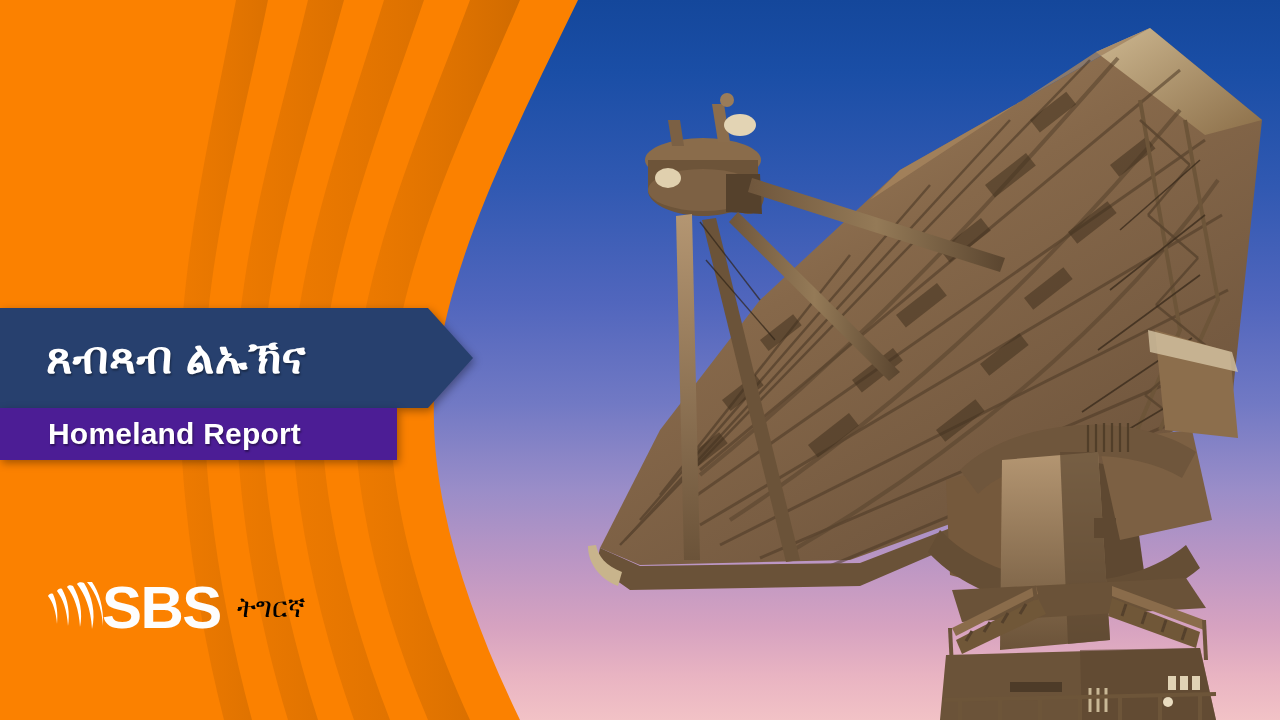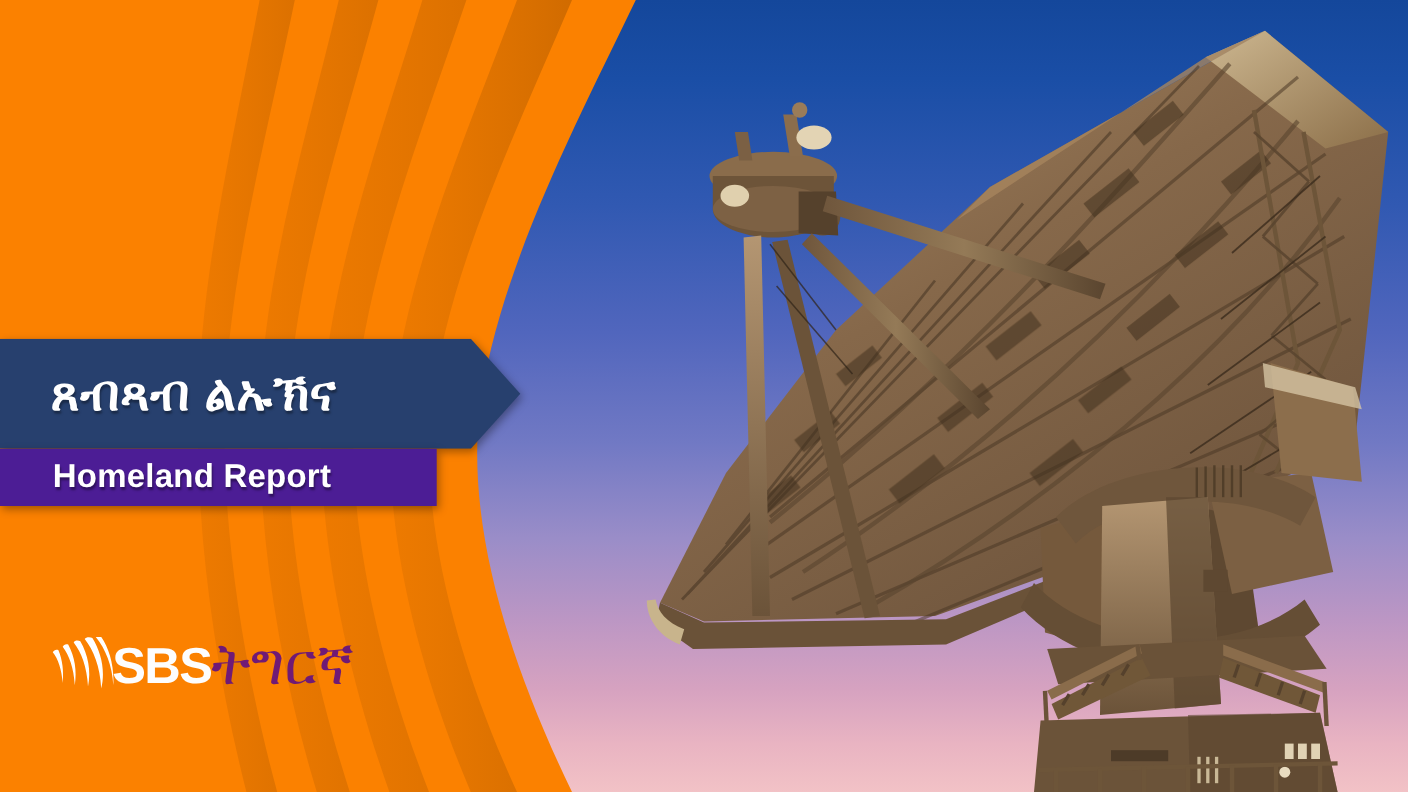--- a/index.html
+++ b/index.html
@@ -57,26 +57,26 @@
     display:flex;align-items:center;
     color:#ffffff;font-size:30px;font-weight:700;letter-spacing:.2px;
     text-shadow:1px 2px 2px rgba(0,0,0,.4);
     white-space:nowrap;
   }
 
   
   .logo{position:absolute;left:46px;top:578px;display:flex;align-items:center;gap:0px;}
   .logo .mark{width:58px;height:52px;display:block;}
   .logo .wordmark{
-    color:#fdfdfd;font-size:46px;font-weight:700;letter-spacing:-1.5px;
+    color:#fdfdfd;font-size:60px;font-weight:700;letter-spacing:-1.5px;
     line-height:1;margin-left:-2px;
   }
   .logo .lang{
-    color:#701a75;font-size:53px;font-weight:400;line-height:1;
-    letter-spacing:0px;
+    color:#000000;font-size:28px;font-weight:400;line-height:1;
+    margin-left:16px;letter-spacing:0px;
   }
 </style>
 </head>
 <body>
 
 <div id="stage">
 
   <div class="sky"></div>
 
   <div class="photo">

